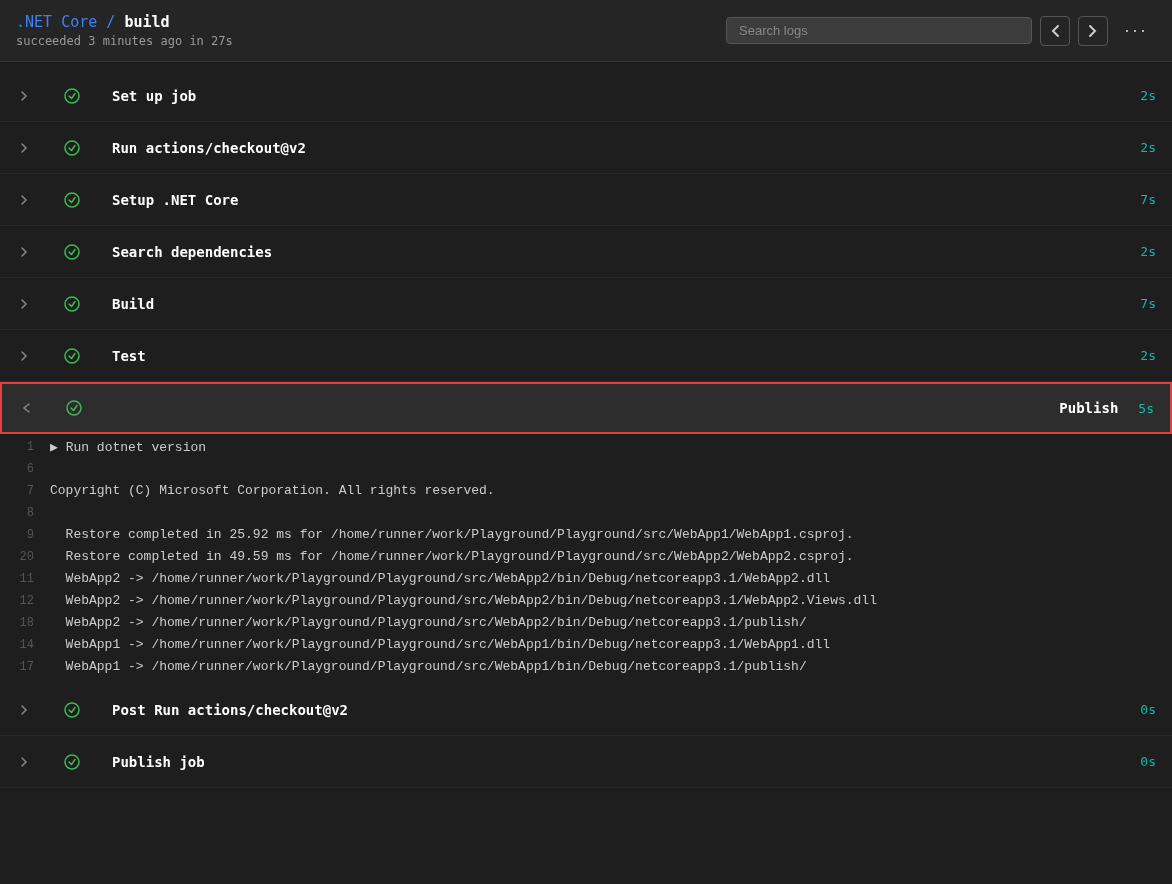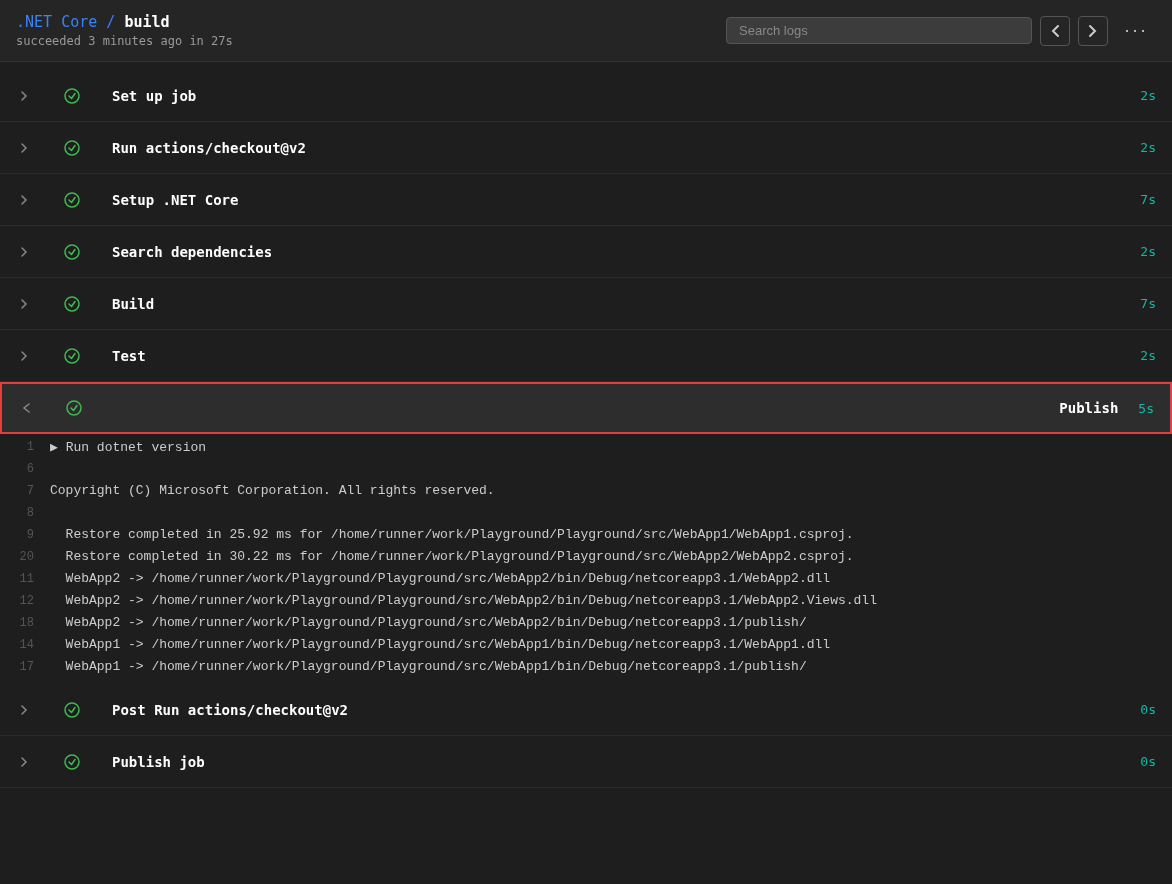--- a/index.html
+++ b/index.html
@@ -327,21 +327,21 @@
     <div class="log-line">
       <span class="log-line-num">8</span>
       <span class="log-line-content"> </span>
     </div>
     <div class="log-line">
       <span class="log-line-num">9</span>
       <span class="log-line-content">  Restore completed in 25.92 ms for /home/runner/work/Playground/Playground/src/WebApp1/WebApp1.csproj.</span>
     </div>
     <div class="log-line">
       <span class="log-line-num">20</span>
-      <span class="log-line-content">  Restore completed in 30.22 ms for /home/runner/work/Playground/Playground/src/WebApp2/WebApp2.csproj.</span>
+      <span class="log-line-content">  Restore completed in 49.59 ms for /home/runner/work/Playground/Playground/src/WebApp2/WebApp2.csproj.</span>
     </div>
     <div class="log-line">
       <span class="log-line-num">11</span>
       <span class="log-line-content">  WebApp2 -&gt; /home/runner/work/Playground/Playground/src/WebApp2/bin/Debug/netcoreapp3.1/WebApp2.dll</span>
     </div>
     <div class="log-line">
       <span class="log-line-num">12</span>
       <span class="log-line-content">  WebApp2 -&gt; /home/runner/work/Playground/Playground/src/WebApp2/bin/Debug/netcoreapp3.1/WebApp2.Views.dll</span>
     </div>
     <div class="log-line">

